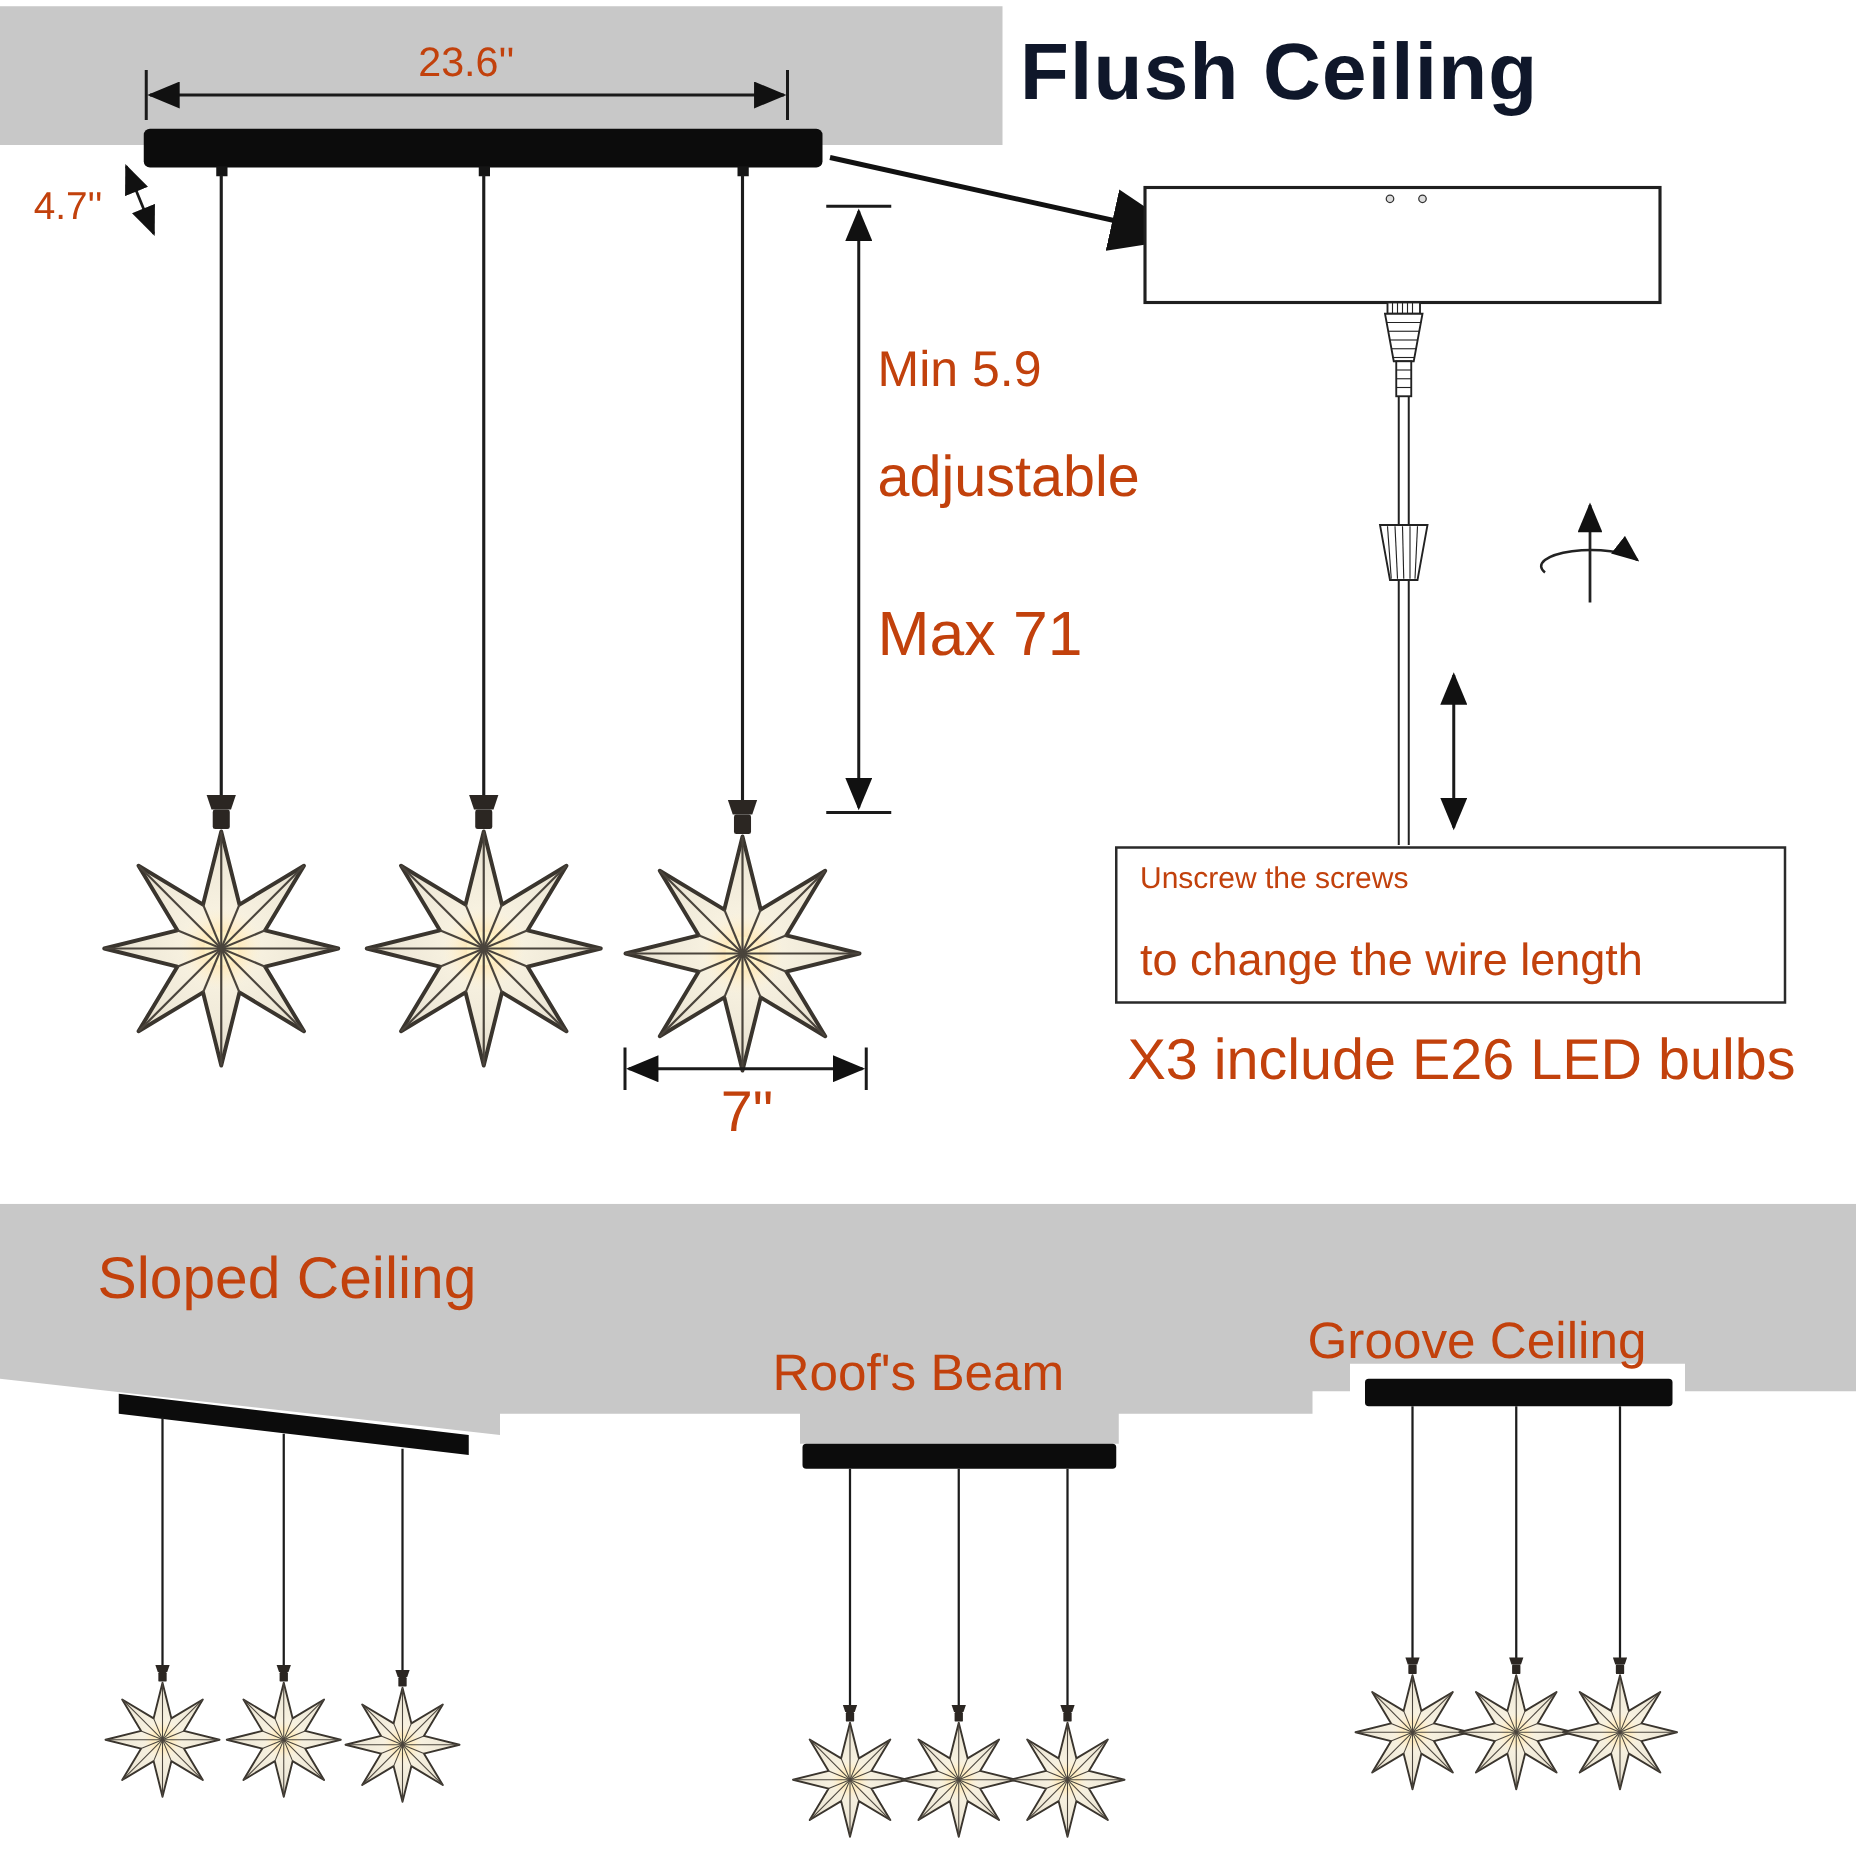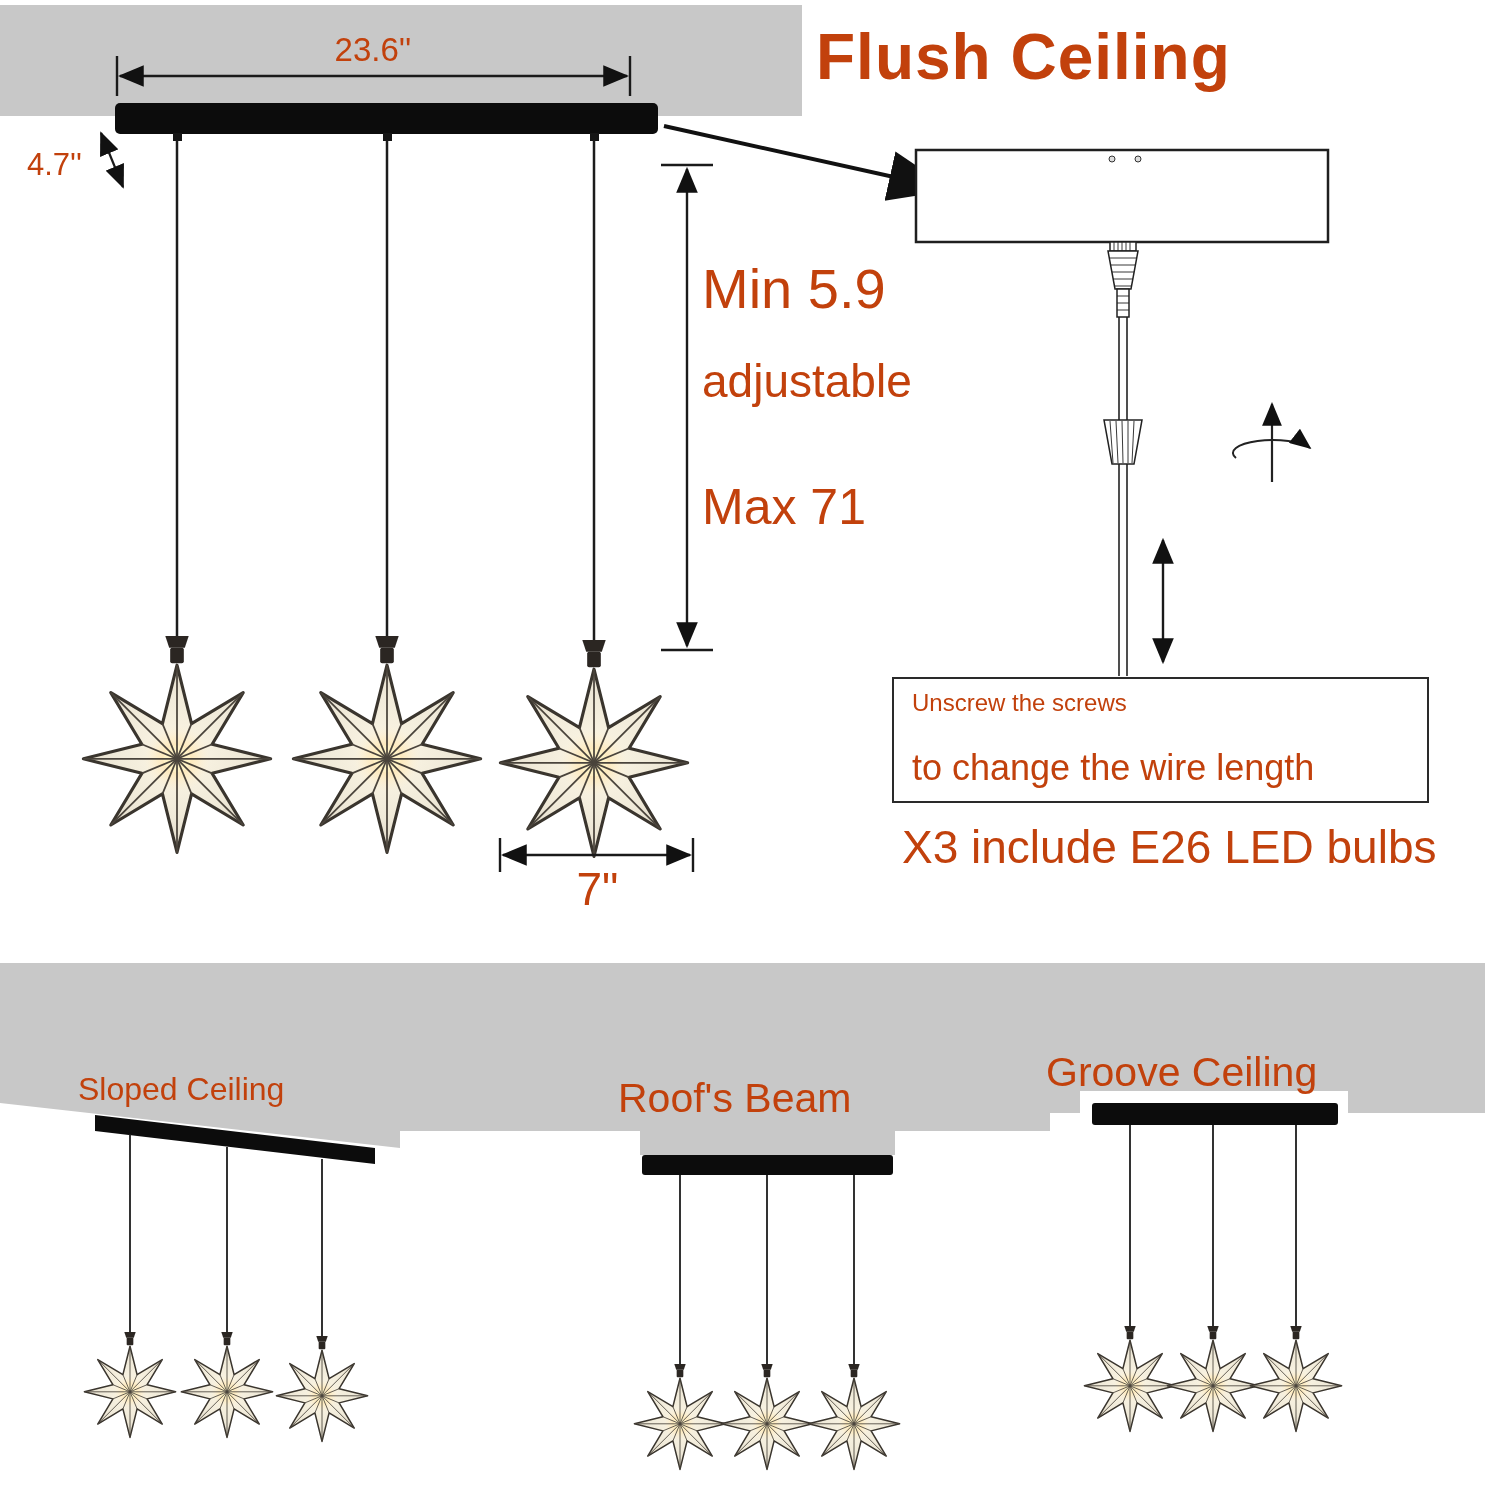--- a/index.html
+++ b/index.html
@@ -1,31 +1,31 @@
 <!DOCTYPE html>
 <html><head>
 <meta charset="utf-8">
 <style>
   * { margin:0; padding:0; box-sizing:border-box; }
   html,body { background:#ffffff; }
   body { font-family:"Liberation Sans", sans-serif; color:#111; }
   .stage { position:relative; width:1485px; height:1500px; background:#ffffff; overflow:hidden; }
   .layer { position:absolute; left:0; top:0; }
   .lbl { position:absolute; color:#c2410c; white-space:nowrap; line-height:1.1; }
-  .title { left:816px; top:22px; font-size:64px; font-weight:900; letter-spacing:1px; color:#c2410c; }
+  .title { left:816px; top:22px; font-size:64px; font-weight:900; letter-spacing:1px; color:#0f172a; }
   .lbl-23 { left:248px; top:32px; width:250px; text-align:center; font-size:33px; }
   .lbl-47 { left:27px; top:148px; font-size:31px; }
-  .lbl-min { left:702px; top:258px; font-size:56px; }
+  .lbl-min { left:702px; top:274px; font-size:40px; }
   .lbl-adj { left:702px; top:356px; font-size:46px; }
   .lbl-max { left:702px; top:438px; font-size:50px;margin-top:42px; }
   .lbl-7   { left:500px; top:864px; width:195px; text-align:center; font-size:46px; }
   .note-l1 { left:912px; top:690px; font-size:24px; }
   .note-l2 { left:912px; top:748px; font-size:36px; }
   .lbl-bulbs { left:878px; top:822px; font-size:46px;margin-left:24px; }
-  .lbl-scene1 { left:78px;  top:1072px; font-size:32px; }
+  .lbl-scene1 { left:78px;  top:996px; font-size:47px; }
   .lbl-scene2 { left:618px; top:1076px; font-size:41px; }
   .lbl-scene3 { left:1046px; top:1050px; font-size:41px; }
 </style>
 </head>
 <body>
 
 <div class="stage">
 
   <svg width="0" height="0" style="position:absolute">
     <defs>

